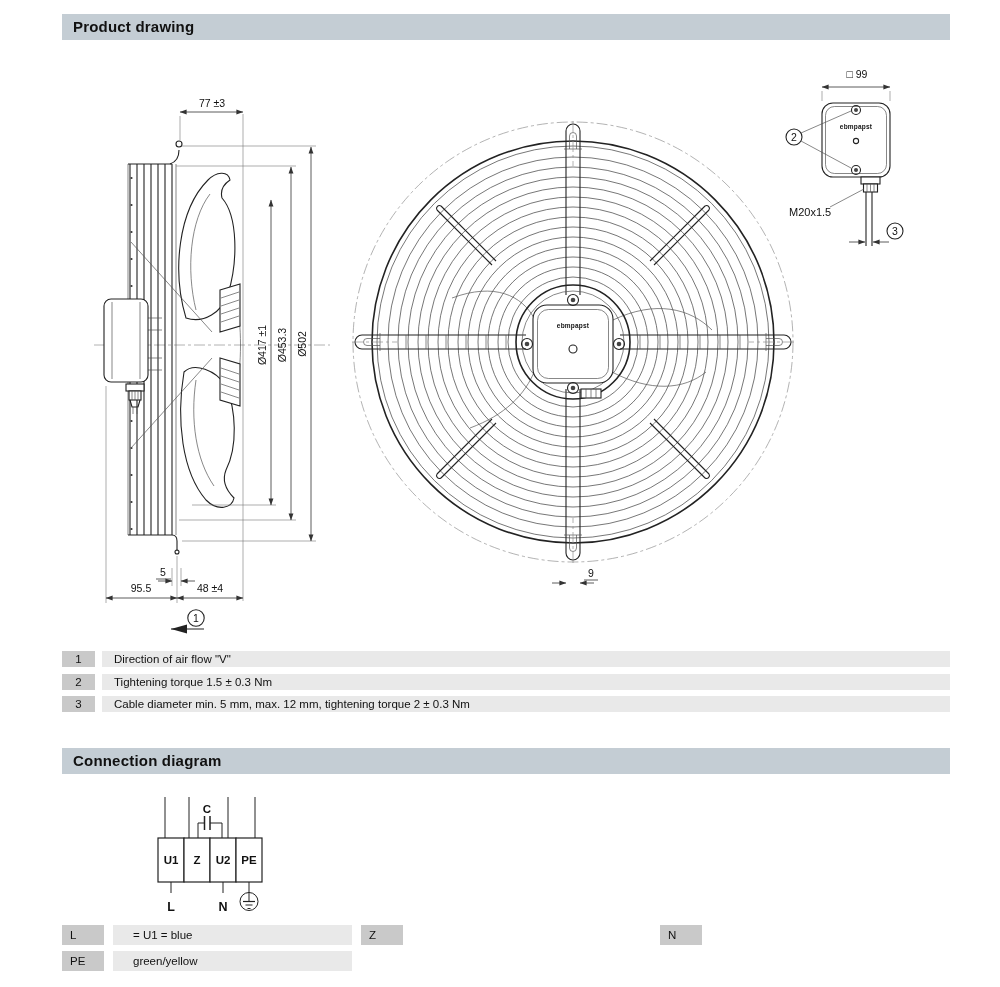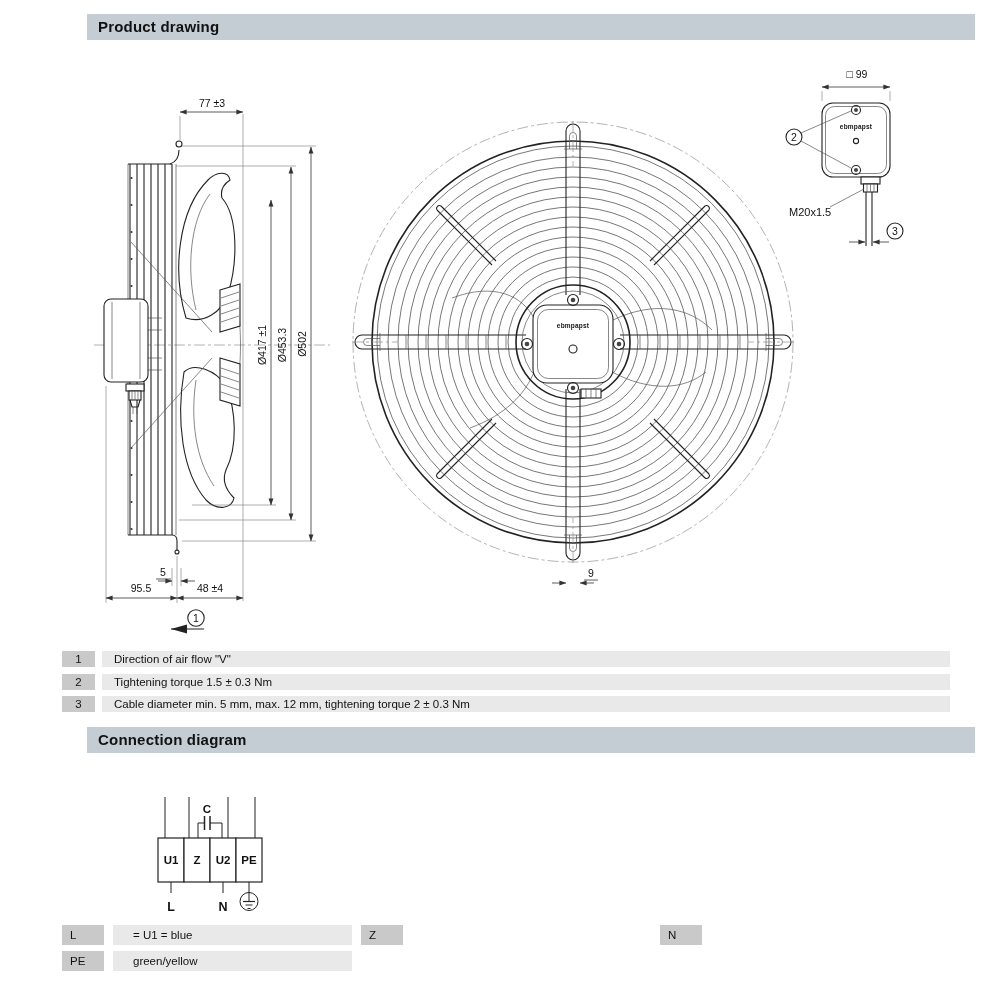--- a/index.html
+++ b/index.html
@@ -1,19 +1,19 @@
 <!DOCTYPE html>
 <html><head>
 <meta charset="utf-8">
 <style>
   html,body{margin:0;padding:0;background:#fff;}
   body{width:1000px;height:987px;position:relative;font-family:"Liberation Sans",sans-serif;color:#111;overflow:hidden;}
   .abs{position:absolute;}
   .secbar{left:62px;width:888px;height:26px;background:#c4cdd4;font-size:15px;font-weight:bold;
-          line-height:26px;padding-left:11px;box-sizing:border-box;letter-spacing:.2px;margin-left:25px;}
+          line-height:26px;padding-left:11px;box-sizing:border-box;letter-spacing:.2px;}
   
   .ntable{left:62px;width:888px;}
   .nrow{display:flex;height:16px;margin-bottom:6.5px;font-size:11.5px;line-height:16px;}
   .nref{width:33px;background:#c9c9c9;text-align:center;flex:none;}
   .ngap{width:7px;flex:none;}
   .nval{flex:1;background:#e9e9e9;padding-left:12px;}
   
   .wtable{left:62px;width:888px;}
   .wrow{display:flex;gap:9px;height:20px;margin-bottom:6px;font-size:11.5px;line-height:20px;}
   .wpair{display:flex;gap:9px;width:calc((100% - 18px)/3);flex:none;}
@@ -326,21 +326,21 @@
     <div class="ngap"></div>
     <div class="nval">Tightening torque 1.5 ± 0.3 Nm</div>
   </div>
   <div class="nrow">
     <div class="nref">3</div>
     <div class="ngap"></div>
     <div class="nval">Cable diameter min. 5 mm, max. 12 mm, tightening torque 2 ± 0.3 Nm</div>
   </div>
 </div>
 
-<div class="abs secbar" style="top:727px;">
+<div class="abs secbar" style="top:748px;">
   <span>Connection diagram</span>
 </div>
 
 <svg class="abs" style="left:100px;top:790px;" width="260" height="130" viewBox="100 790 260 130">
   <g stroke="#222" stroke-width="1" fill="none">
     <line x1="165" y1="797" x2="165" y2="838"></line>
     <line x1="189" y1="797" x2="189" y2="838"></line>
     <line x1="228" y1="797" x2="228" y2="838"></line>
     <line x1="255" y1="797" x2="255" y2="838"></line>
     <g>

